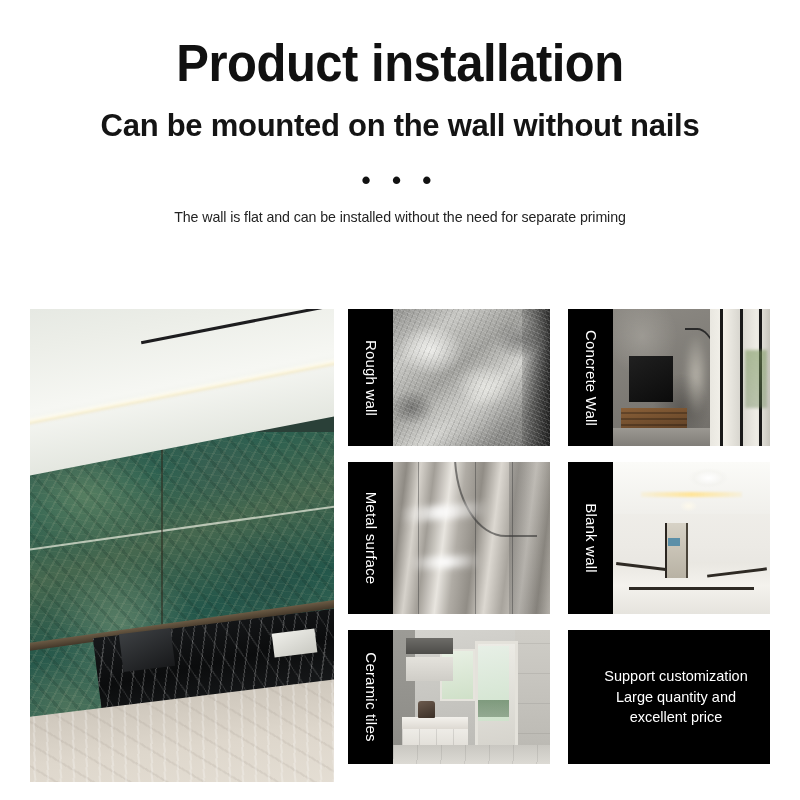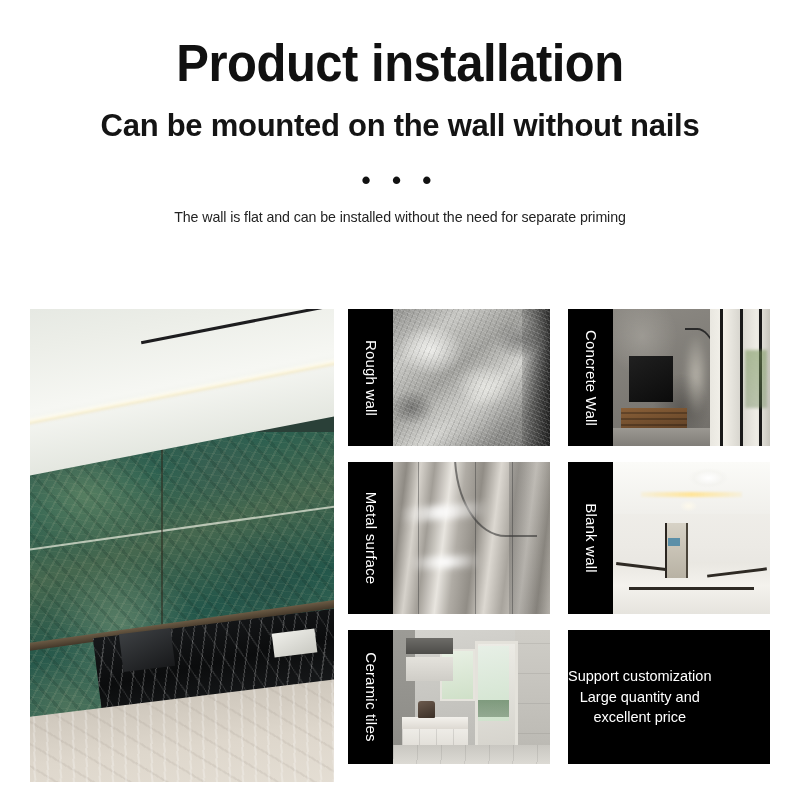--- a/index.html
+++ b/index.html
@@ -422,20 +422,22 @@
       linear-gradient(180deg, #c9c7c1, #dcdad4);
   }
 
   
   .promo-cell {
     grid-column: 2;
     grid-row: 3;
     background: #000000;
     display: flex;
     align-items: center;
+    justify-content: center;
+    padding-left: 14px;
   }
   #promo-text {
     color: #ffffff;
     text-align: center;
     font-size: 14.5px;
     line-height: 1.42;
     font-family: "Liberation Sans", sans-serif;
     white-space: pre-line;
   }
 </style>

